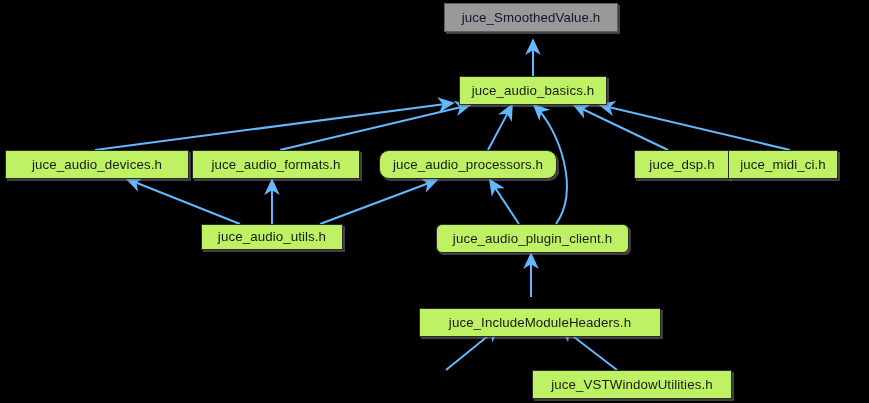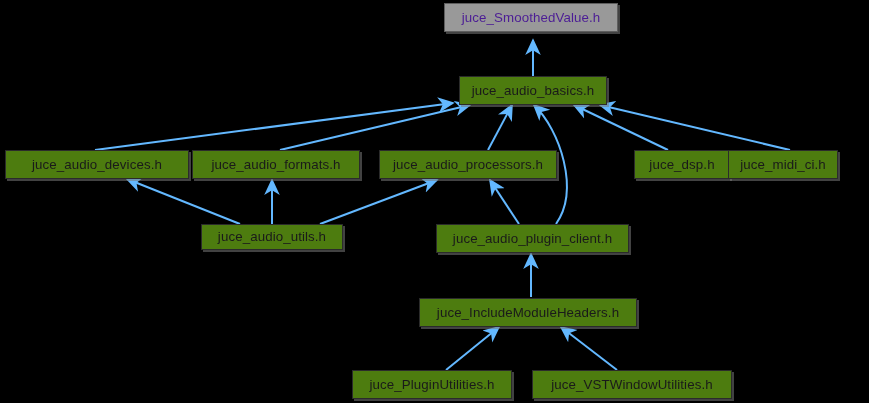--- a/index.html
+++ b/index.html
@@ -29,32 +29,32 @@
     width: 869px;
     height: 403px;
   }
   .gnode {
     position: absolute;
     box-sizing: border-box;
     display: flex;
     align-items: center;
     justify-content: center;
     border: 1px solid #2b2b2b;
-    background: #4d7c0f;
+    background: #bef264;
     color: #1a1a1a;
     font-size: 13.3px;
     line-height: 1;
     letter-spacing: 0.1px;
     white-space: nowrap;
     box-shadow: 2px 2px 0 rgba(120,120,120,0.55);
   }
   .gnode.focus {
     background: #999999;
     border: 1px solid #5e5e5e;
-    color: #4c1d95;
+    color: #0f172a;
   }
   .gnode .nlabel {
     pointer-events: none;
   }
 </style>
 </head>
 <body>
 
 <div id="graph-root">
 
@@ -88,39 +88,36 @@
       </div>
       <div class="gnode" style="left: 459px; top: 76px; width: 148px; height: 29px;">
         <span class="nlabel">juce_audio_basics.h</span>
       </div>
       <div class="gnode" style="left: 5px; top: 150px; width: 184px; height: 29px;">
         <span class="nlabel">juce_audio_devices.h</span>
       </div>
       <div class="gnode" style="left: 192px; top: 150px; width: 168px; height: 29px;">
         <span class="nlabel">juce_audio_formats.h</span>
       </div>
-      <div class="gnode" style="left: 379px; top: 150px; width: 178px; height: 29px;">
+      <div class="gnode" style="left: 379px; top: 150px; width: 178px; height: 29px; border-radius: 10px;">
         <span class="nlabel">juce_audio_processors.h</span>
       </div>
       <div class="gnode" style="left: 634px; top: 150px; width: 96px; height: 29px;">
         <span class="nlabel">juce_dsp.h</span>
       </div>
       <div class="gnode" style="left: 728px; top: 150px; width: 110px; height: 29px;">
         <span class="nlabel">juce_midi_ci.h</span>
       </div>
       <div class="gnode" style="left: 201px; top: 224px; width: 142px; height: 26px;">
         <span class="nlabel">juce_audio_utils.h</span>
       </div>
-      <div class="gnode" style="left: 436px; top: 224px; width: 193px; height: 29px;">
+      <div class="gnode" style="left: 436px; top: 224px; width: 193px; height: 29px; border-radius: 6px;">
         <span class="nlabel">juce_audio_plugin_client.h</span>
       </div>
-      <div class="gnode" style="left: 419px; top: 298px; width: 218px; height: 29px;">
+      <div class="gnode" style="left: 419px; top: 308px; width: 242px; height: 29px;">
         <span class="nlabel">juce_IncludeModuleHeaders.h</span>
-      </div>
-      <div class="gnode" style="left: 352px; top: 370px; width: 160px; height: 29px;">
-        <span class="nlabel">juce_PluginUtilities.h</span>
       </div>
       <div class="gnode" style="left: 532px; top: 370px; width: 200px; height: 29px;">
         <span class="nlabel">juce_VSTWindowUtilities.h</span>
       </div>
     </div>
 
 </div>
 
 </body></html>

